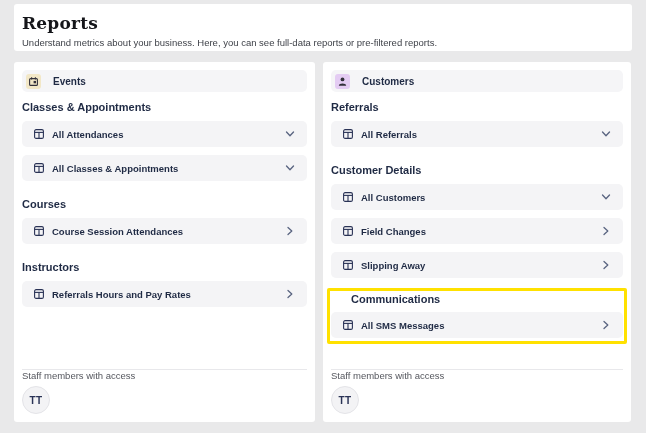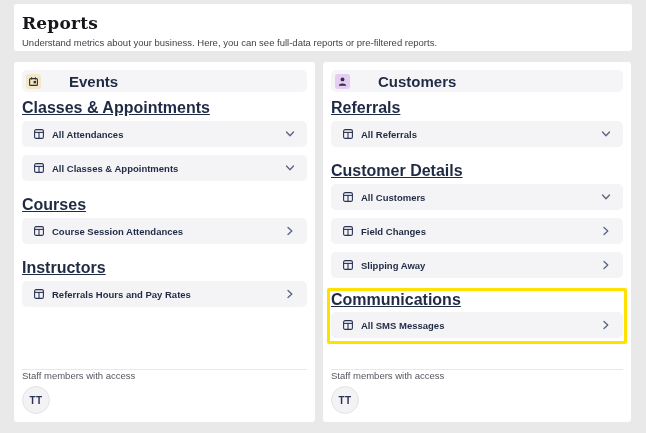--- a/index.html
+++ b/index.html
@@ -37,44 +37,44 @@
     height: 22px; flex: 0 0 22px;
     display: flex; align-items: center; padding: 0 4px;
   }
   .cat-icon {
     width: 15px; height: 15px; border-radius: 3px;
     display: flex; align-items: center; justify-content: center;
     flex: 0 0 15px;
   }
   .cat-icon.events-bg { background: #F2E7C7; }
   .cat-icon.customers-bg { background: #E4CCF3; }
-  .card-title { font-size: 15px; font-weight: 700; color: #1F2A44; margin-left: 28px; }
+  .card-title { font-size: 10px; font-weight: 700; color: #1F2A44; margin-left: 12px; }
 
   .section-heading {
-    font-size: 16px; font-weight: 700; color: #1F2A44;
-    line-height: 11px; margin: 10px 0 8px 0; text-decoration: underline;
+    font-size: 11px; font-weight: 700; color: #1F2A44;
+    line-height: 11px; margin: 10px 0 8px 0;
   }
   .report-row {
     background: #F4F4F6; border-radius: 5px;
     height: 26px; flex: 0 0 26px;
     display: flex; align-items: center;
     padding: 0 12px; margin-bottom: 8px;
     cursor: pointer;
   }
   .report-row .row-label {
     font-size: 9.5px; font-weight: 700; color: #1F2A44; margin-left: 8px;
   }
   .row-chevron { margin-left: auto; display: flex; align-items: center; }
 
   .highlight-box {
     border: 3px solid #FFE100; border-radius: 2px;
     margin: 2px -4px 0 -4px;
     padding: 0 1px 3px 1px;
   }
-  .highlight-box .section-heading { margin: 3px 0 7px 0; }
+  .highlight-box .section-heading { margin: 3px 0 7px 0; padding-left: 20px; }
   .highlight-box .report-row { margin-bottom: 0; }
 
   .card-footer { margin-top: auto; border-top: 1px solid #E8E8EB; }
   .footer-label { font-size: 9.5px; color: #55575E; }
   .avatar {
     width: 28px; height: 28px; border-radius: 50%;
     background: #F3F3F5; border: 1px solid #E4E4E8;
     display: flex; align-items: center; justify-content: center;
     margin-top: 5px;
     font-size: 10px; font-weight: 700; color: #2A3356; letter-spacing: 0.3px;

